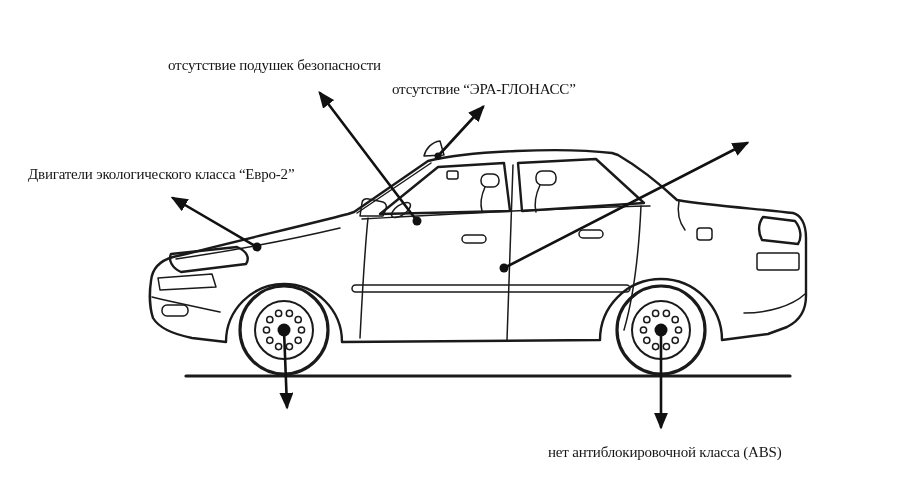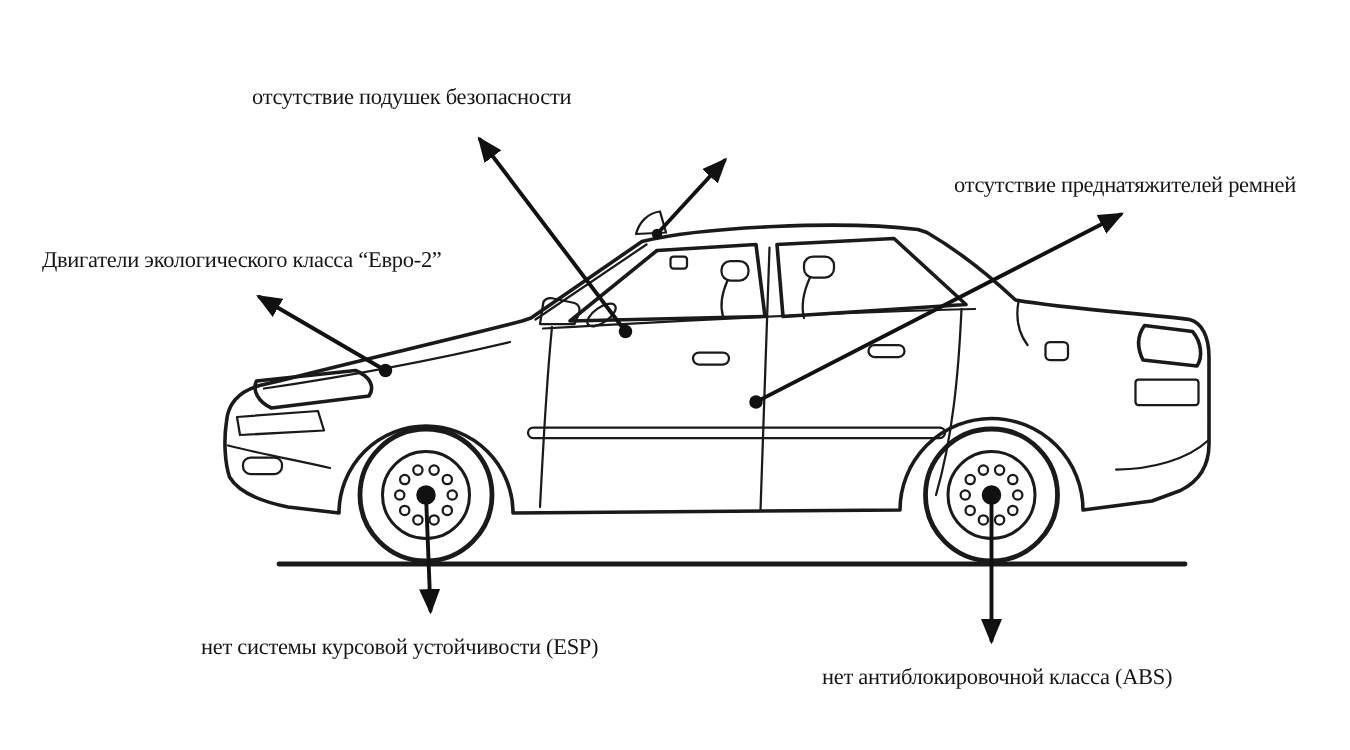--- a/index.html
+++ b/index.html
@@ -154,18 +154,17 @@
         <line class="arrow" x1="284" y1="330" x2="287" y2="407" marker-end="url(#ah)"></line>
       </g>
 
       <g>
         <line class="arrow" x1="661" y1="330" x2="661" y2="427" marker-end="url(#ah)"></line>
       </g>
     </g>
   </svg>
 
   <div class="lbl lbl-airbags">отсутствие подушек безопасности</div>
-  <div class="lbl lbl-belts">отсутствие преднатяжителей ремней</div>
+  <div class="lbl lbl-era">отсутствие “ЭРА-ГЛОНАСС”</div>
   <div class="lbl lbl-euro">Двигатели экологического класса “Евро-2”</div>
-  <div class="lbl lbl-esp">нет системы курсовой устойчивости (ESP)</div>
   <div class="lbl lbl-abs">нет антиблокировочной класса (ABS)</div>
 
 </div>
 
 </body></html>

